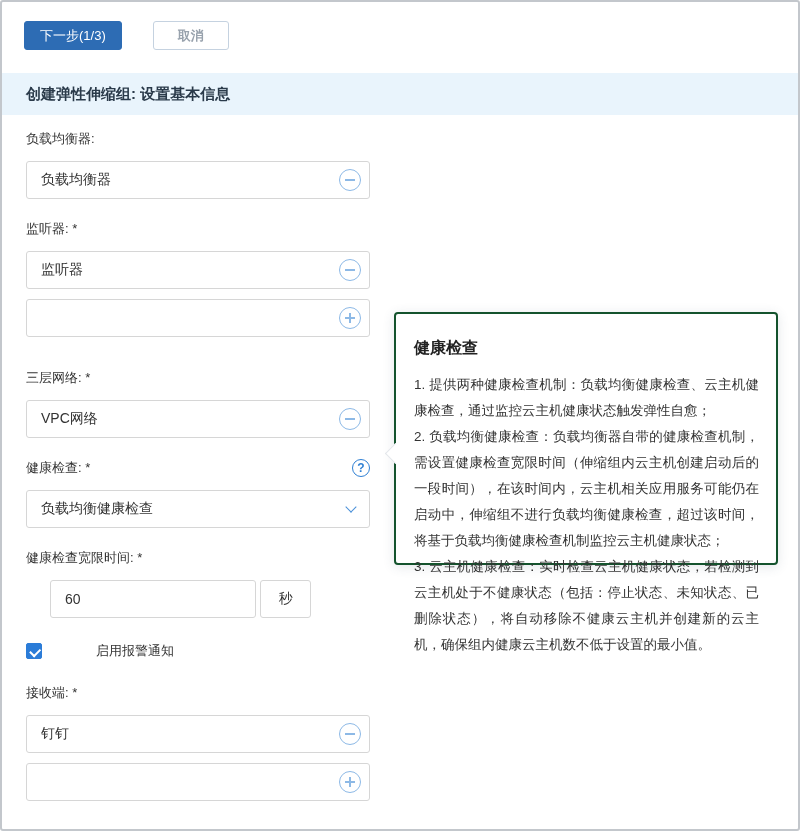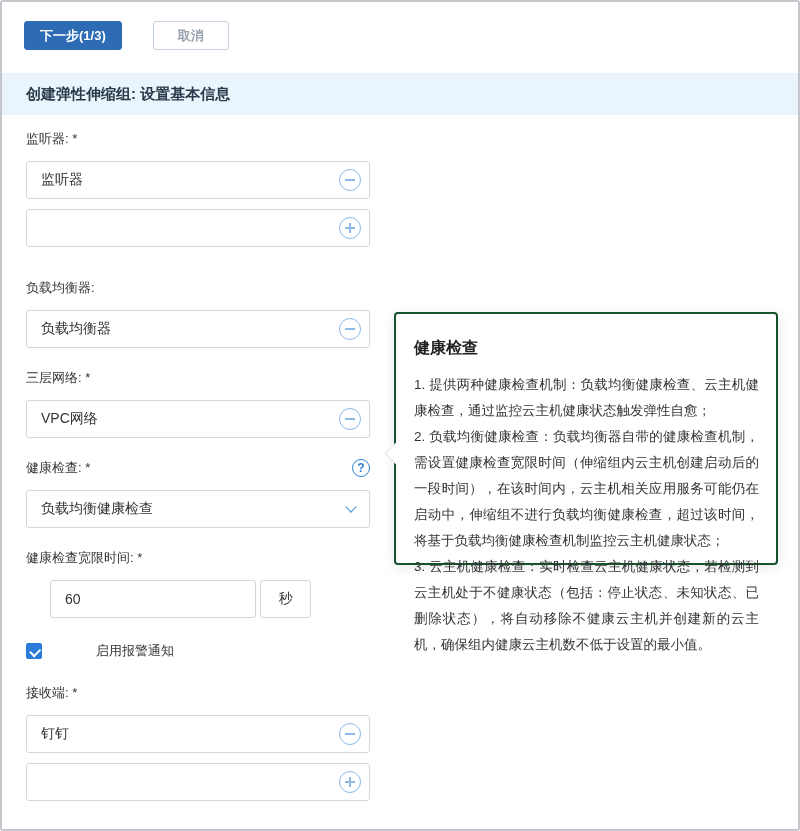--- a/index.html
+++ b/index.html
@@ -19,21 +19,21 @@
   }
   
   .actions { padding: 19px 22px 0 22px; display: flex; align-items: center; }
   .btn {
     height: 29px; border-radius: 3px; font-size: 13px;
     display: inline-flex; align-items: center; justify-content: center;
     cursor: pointer; font-family: inherit;
   }
   .btn-primary {
     background: #2d6cb4; color: #fff; border: 1px solid #2d6cb4;
-    font-weight: bold; padding: 0 15px; min-width: 79px;
+    font-weight: normal; padding: 0 15px; min-width: 79px;
   }
   .btn-cancel {
     background: #fff; color: #98a2ad; border: 1px solid #c5d2e0;
     padding: 0 24px; min-width: 76px; margin-left: 31px; font-weight: bold;
   }
   
   .section-header {
     margin-top: 23px; height: 42px; background: #e9f4fc;
     display: flex; align-items: center; padding: 16px 24px;
     font-size: 15px; font-weight: bold; color: #2a3a4a;
@@ -131,41 +131,41 @@
     <button class="btn btn-primary">下一步(1/3)</button>
     <button class="btn btn-cancel">取消</button>
   </div>
 
   <div class="section-header">
     <span>创建弹性伸缩组: 设置基本信息</span>
   </div>
 
   <div class="form">
 
+    <div class="group">
+      <div class="field-label">
+        <span>负载均衡器:</span>
+      </div>
+      <div class="input-box">
+        <input type="text" value="负载均衡器" style="">
+        <span class="circle-icon"></span>
+      </div>
+    </div>
+
     <div class="group tall">
       <div class="field-label">
         <span>监听器: *</span>
       </div>
       <div class="input-box">
         <input type="text" value="监听器" style="">
         <span class="circle-icon"></span>
       </div>
       <div class="input-box">
         <input type="text" value="" style="">
         <span class="circle-icon plus"></span>
-      </div>
-    </div>
-
-    <div class="group">
-      <div class="field-label">
-        <span>负载均衡器:</span>
-      </div>
-      <div class="input-box">
-        <input type="text" value="负载均衡器" style="">
-        <span class="circle-icon"></span>
       </div>
     </div>
 
     <div class="group">
       <div class="field-label">
         <span>三层网络: *</span>
       </div>
       <div class="input-box">
         <input type="text" value="VPC网络" style="">
         <span class="circle-icon"></span>

